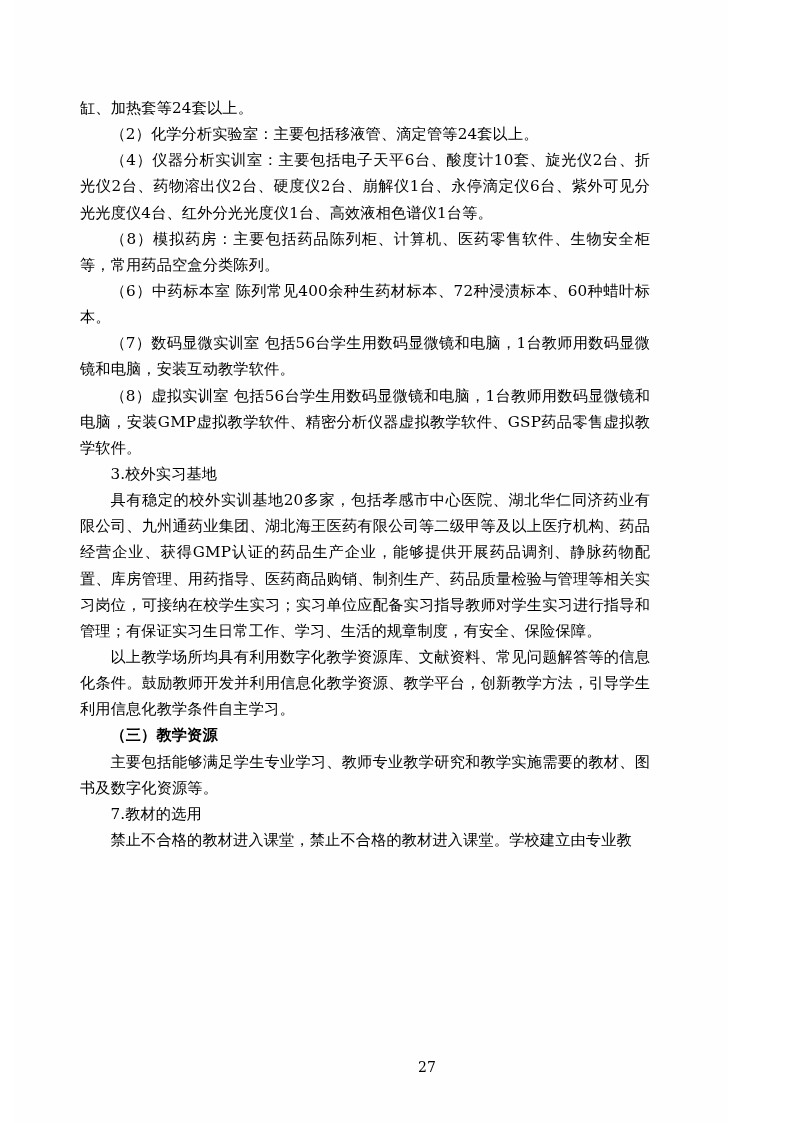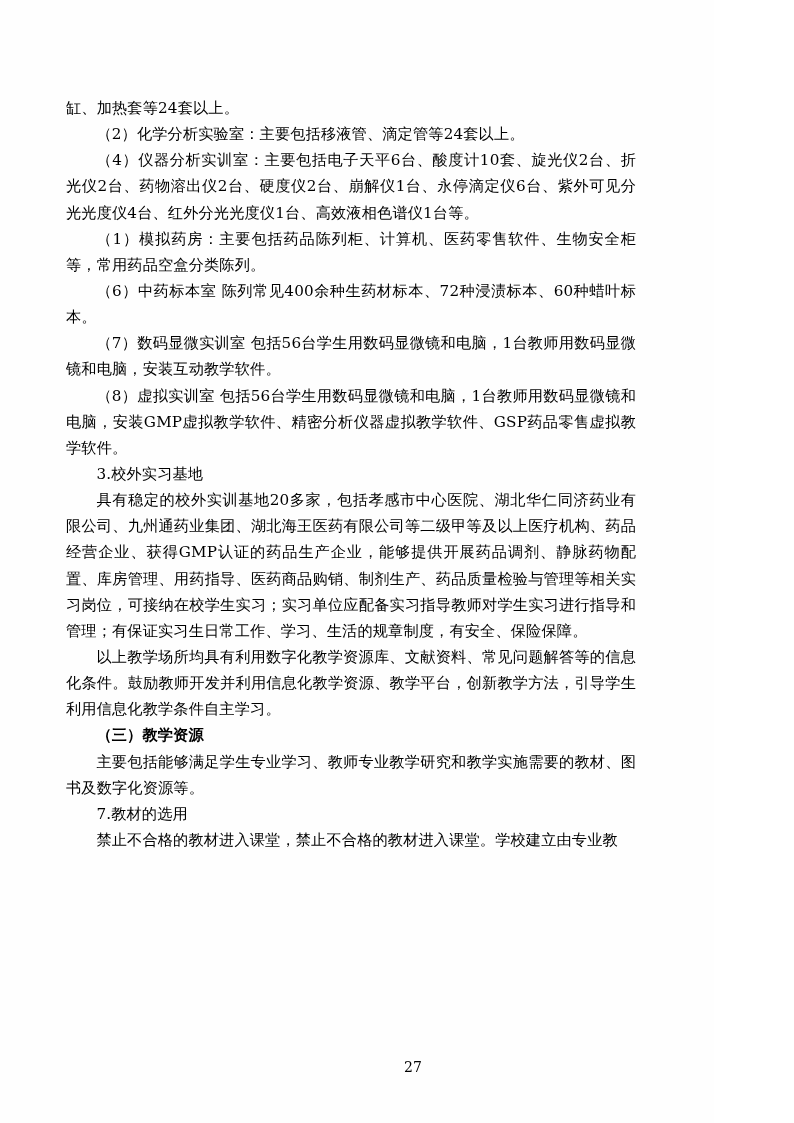--- a/index.html
+++ b/index.html
@@ -14,20 +14,21 @@
     color: #000000;
     overflow: hidden;
   }
   .page {
     position: relative;
     width: 714px;
     height: 1123px;
     box-sizing: border-box;
     padding: 95px 78px 40px 66px;
     background: #fefefe;
+    margin-left: 14px;
   }
   .content {
     font-size: 15.2px;
     line-height: 1.72;
     text-align: justify;
     text-justify: inter-ideograph;
     letter-spacing: 0.15px;
   }
   .para {
     margin: 0;
@@ -50,21 +51,21 @@
   }
 </style>
 </head>
 <body>
 
 <div class="page">
   <div class="content">
     <p class="para noindent">缸、加热套等24套以上。</p>
     <p class="para">（2）化学分析实验室：主要包括移液管、滴定管等24套以上。</p>
     <p class="para">（4）仪器分析实训室：主要包括电子天平6台、酸度计10套、旋光仪2台、折光仪2台、药物溶出仪2台、硬度仪2台、崩解仪1台、永停滴定仪6台、紫外可见分光光度仪4台、红外分光光度仪1台、高效液相色谱仪1台等。</p>
-    <p class="para">（1）模拟药房：主要包括药品陈列柜、计算机、医药零售软件、生物安全柜等，常用药品空盒分类陈列。</p>
+    <p class="para">（8）模拟药房：主要包括药品陈列柜、计算机、医药零售软件、生物安全柜等，常用药品空盒分类陈列。</p>
     <p class="para">（6）中药标本室  陈列常见400余种生药材标本、72种浸渍标本、60种蜡叶标本。</p>
     <p class="para">（7）数码显微实训室  包括56台学生用数码显微镜和电脑，1台教师用数码显微镜和电脑，安装互动教学软件。</p>
     <p class="para">（8）虚拟实训室    包括56台学生用数码显微镜和电脑，1台教师用数码显微镜和电脑，安装GMP虚拟教学软件、精密分析仪器虚拟教学软件、GSP药品零售虚拟教学软件。</p>
     <p class="para">3.校外实习基地</p>
     <p class="para">具有稳定的校外实训基地20多家，包括孝感市中心医院、湖北华仁同济药业有限公司、九州通药业集团、湖北海王医药有限公司等二级甲等及以上医疗机构、药品经营企业、获得GMP认证的药品生产企业，能够提供开展药品调剂、静脉药物配置、库房管理、用药指导、医药商品购销、制剂生产、药品质量检验与管理等相关实习岗位，可接纳在校学生实习；实习单位应配备实习指导教师对学生实习进行指导和管理；有保证实习生日常工作、学习、生活的规章制度，有安全、保险保障。</p>
     <p class="para">以上教学场所均具有利用数字化教学资源库、文献资料、常见问题解答等的信息化条件。鼓励教师开发并利用信息化教学资源、教学平台，创新教学方法，引导学生利用信息化教学条件自主学习。</p>
     <p class="para bold">（三）教学资源</p>
     <p class="para">主要包括能够满足学生专业学习、教师专业教学研究和教学实施需要的教材、图书及数字化资源等。</p>
     <p class="para">7.教材的选用</p>
     <p class="para">禁止不合格的教材进入课堂，禁止不合格的教材进入课堂。学校建立由专业教</p>

